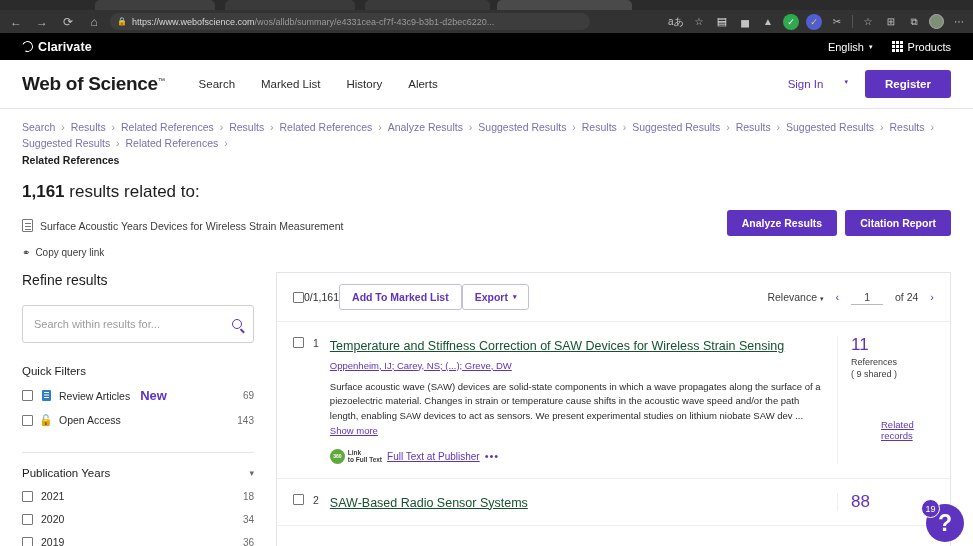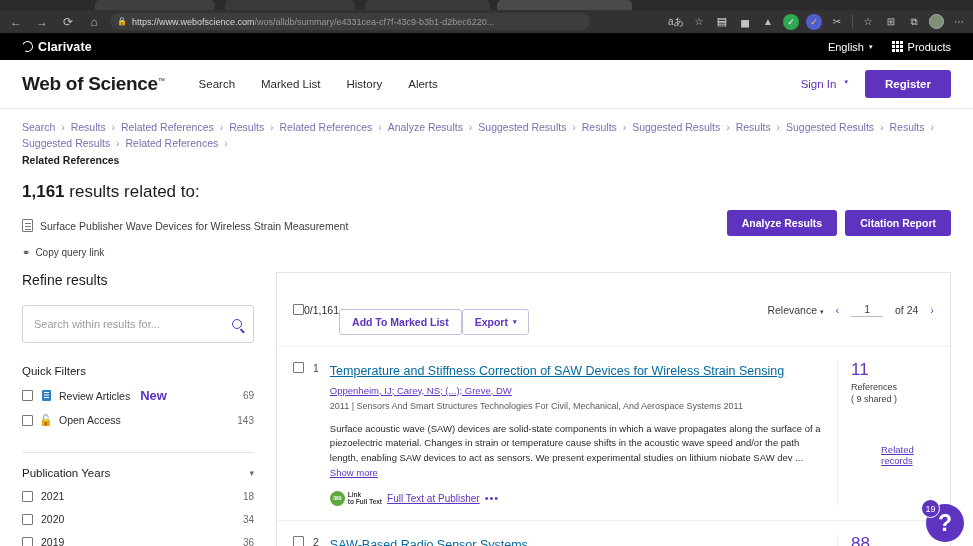--- a/index.html
+++ b/index.html
@@ -71,21 +71,21 @@
   
   .wos-header {
     height: 49px; background: #fff; display: flex; align-items: center;
     padding: 0 22px; border-bottom: 1px solid #e8e8ea;
   }
   .wos-logo { font-size: 19px; font-weight: 700; color: #1c1c1c; letter-spacing: -.3px; }
   .wos-logo sup { font-size: 7px; vertical-align: super; font-weight: 400; }
   .wos-nav { display: flex; gap: 26px; margin-left: 34px; }
   .wos-nav a { font-size: 11.5px; color: #2b2b2b; text-decoration: none; }
   .wos-right { margin-left: auto; display: flex; align-items: center; gap: 17px; }
-  .signin { font-size: 11.5px; color: #5e33bf; display: flex; align-items: flex-start; gap: 8px; }
+  .signin { font-size: 11.5px; color: #5e33bf; display: flex; align-items: flex-start; gap: 21px; }
   .register-btn {
     background: #5e33bf; color: #fff; font-size: 11.5px; font-weight: 600;
     padding: 8px 20px; border-radius: 3px; border: none;
   }
   .caret { font-size: 7px; }
   
   .breadcrumb-wrap { padding: 10px 22px 0 22px; }
   .breadcrumb { font-size: 10.5px; line-height: 16px; color: #8a7fb8; }
   .breadcrumb a { color: #7b6fb0; text-decoration: none; }
   .breadcrumb .sep { color: #9a92c0; margin: 0 3px; }
@@ -145,30 +145,30 @@
   
   .results-panel { flex: 1; border: 1px solid #e4e4e7; background: #fff; }
   .results-toolbar {
     display: flex; align-items: center; padding: 11px 16px; 
     border-bottom: 1px solid #eeeef0;
   }
   .sel-count { font-size: 10.5px; color: #2b2b2b; }
   .obtn {
     border: 1px solid #c5bde0; background: #fff; color: #5e33bf;
     font-size: 10.5px; font-weight: 600; padding: 6px 12px; border-radius: 3px;
-    display: flex; align-items: center; gap: 5px; margin-top: 25px;
+    display: flex; align-items: center; gap: 5px;
   }
   .pager { margin-left: auto; display: flex; align-items: center; gap: 12px; font-size: 10.5px; color: #3c3c3c; }
   .pager .arrow { color: #5e33bf; font-size: 11px; }
   .page-box { border-bottom: 1px solid #b9b9bf; padding: 1px 13px; text-align: center; }
   .record { display: flex; padding: 14px 16px; gap: 11px; border-bottom: 1px solid #eeeef0; }
   .rec-left { display: flex; gap: 9px; padding-top: 1px; }
   .rec-num { font-size: 10.5px; color: #3c3c3c; }
   .rec-body { flex: 1; min-width: 0; }
-  .rec-title { font-size: 12.5px; color: #0369a1; line-height: 1.25; }
+  .rec-title { font-size: 12.5px; color: #14532d; line-height: 1.25; }
   .rec-authors { margin-top: 5px; font-size: 9.5px; color: #5e33bf; }
   .rec-authors span { text-decoration: underline; }
   .rec-meta { margin-top: 4px; font-size: 9px; color: #5b5b5b; line-height: 1.45; }
   .rec-abstract { margin-top: 9px; font-size: 9.5px; color: #2b2b2b; line-height: 1.55; }
   .show-more { color: #5e33bf; text-decoration: underline; }
   .rec-links { margin-top: 10px; display: flex; align-items: center; gap: 5px; }
   .link-badge { display: flex; align-items: center; gap: 3px; }
   .link-circle {
     width: 15px; height: 15px; border-radius: 50%; background: #5fa83c;
     color: #fff; font-size: 5px; font-weight: 700; display: flex;
@@ -282,21 +282,21 @@
   <div class="breadcrumb" id="breadcrumb"><a href="#">Search</a><span class="sep"> › </span><a href="#">Results</a><span class="sep"> › </span><a href="#">Related References</a><span class="sep"> › </span><a href="#">Results</a><span class="sep"> › </span><a href="#">Related References</a><span class="sep"> › </span><a href="#">Analyze Results</a><span class="sep"> › </span><a href="#">Suggested Results</a><span class="sep"> › </span><a href="#">Results</a><span class="sep"> › </span><a href="#">Suggested Results</a><span class="sep"> › </span><a href="#">Results</a><span class="sep"> › </span><a href="#">Suggested Results</a><span class="sep"> › </span><a href="#">Results</a><span class="sep"> › </span><a href="#">Suggested Results</a><span class="sep"> › </span><a href="#">Related References</a><span class="sep"> › </span></div>
   <div class="breadcrumb-current">Related References</div>
 </div>
 
 <div class="results-head">
   <div class="results-count">
     <b>1,161</b><span> results related to:</span>
   </div>
   <div class="source-row">
     <span class="doc-ico"></span>
-    <span class="source-title">Surface Publisher Wave Devices for Wireless Strain Measurement</span>
+    <span class="source-title">Surface Acoustic Years Devices for Wireless Strain Measurement</span>
   </div>
   <div class="copy-link">
     <span>⚭</span>
     <span>Copy query link</span>
   </div>
   <div class="action-btns">
     <button class="pbtn">Analyze Results</button>
     <button class="pbtn">Citation Report</button>
   </div>
 </div>
@@ -368,21 +368,20 @@
     </div>
 
     <div class="record">
       <div class="rec-left">
         <span class="cbox"></span>
         <span class="rec-num">1</span>
       </div>
       <div class="rec-body">
         <a href="#" class="rec-title">Temperature and Stiffness Correction of SAW Devices for Wireless Strain Sensing</a>
         <div class="rec-authors"><span>Oppenheim, IJ; Carey, NS; (...); Greve, DW</span></div>
-        <div class="rec-meta">2011 | Sensors And Smart Structures Technologies For Civil, Mechanical, And Aerospace Systems 2011</div>
         <div class="rec-abstract">
           <span>Surface acoustic wave (SAW) devices are solid-state components in which a wave propagates along the surface of a piezoelectric material. Changes in strain or temperature cause shifts in the acoustic wave speed and/or the path length, enabling SAW devices to act as sensors. We present experimental studies on lithium niobate SAW dev ...</span>
           <a href="#" class="show-more">Show more</a>
         </div>
         <div class="rec-links">
           <span class="link-badge">
             <span class="link-circle">360</span>
             <span class="link-lbl">
               <span>Link</span><br><span>to Full Text</span>
             </span>

